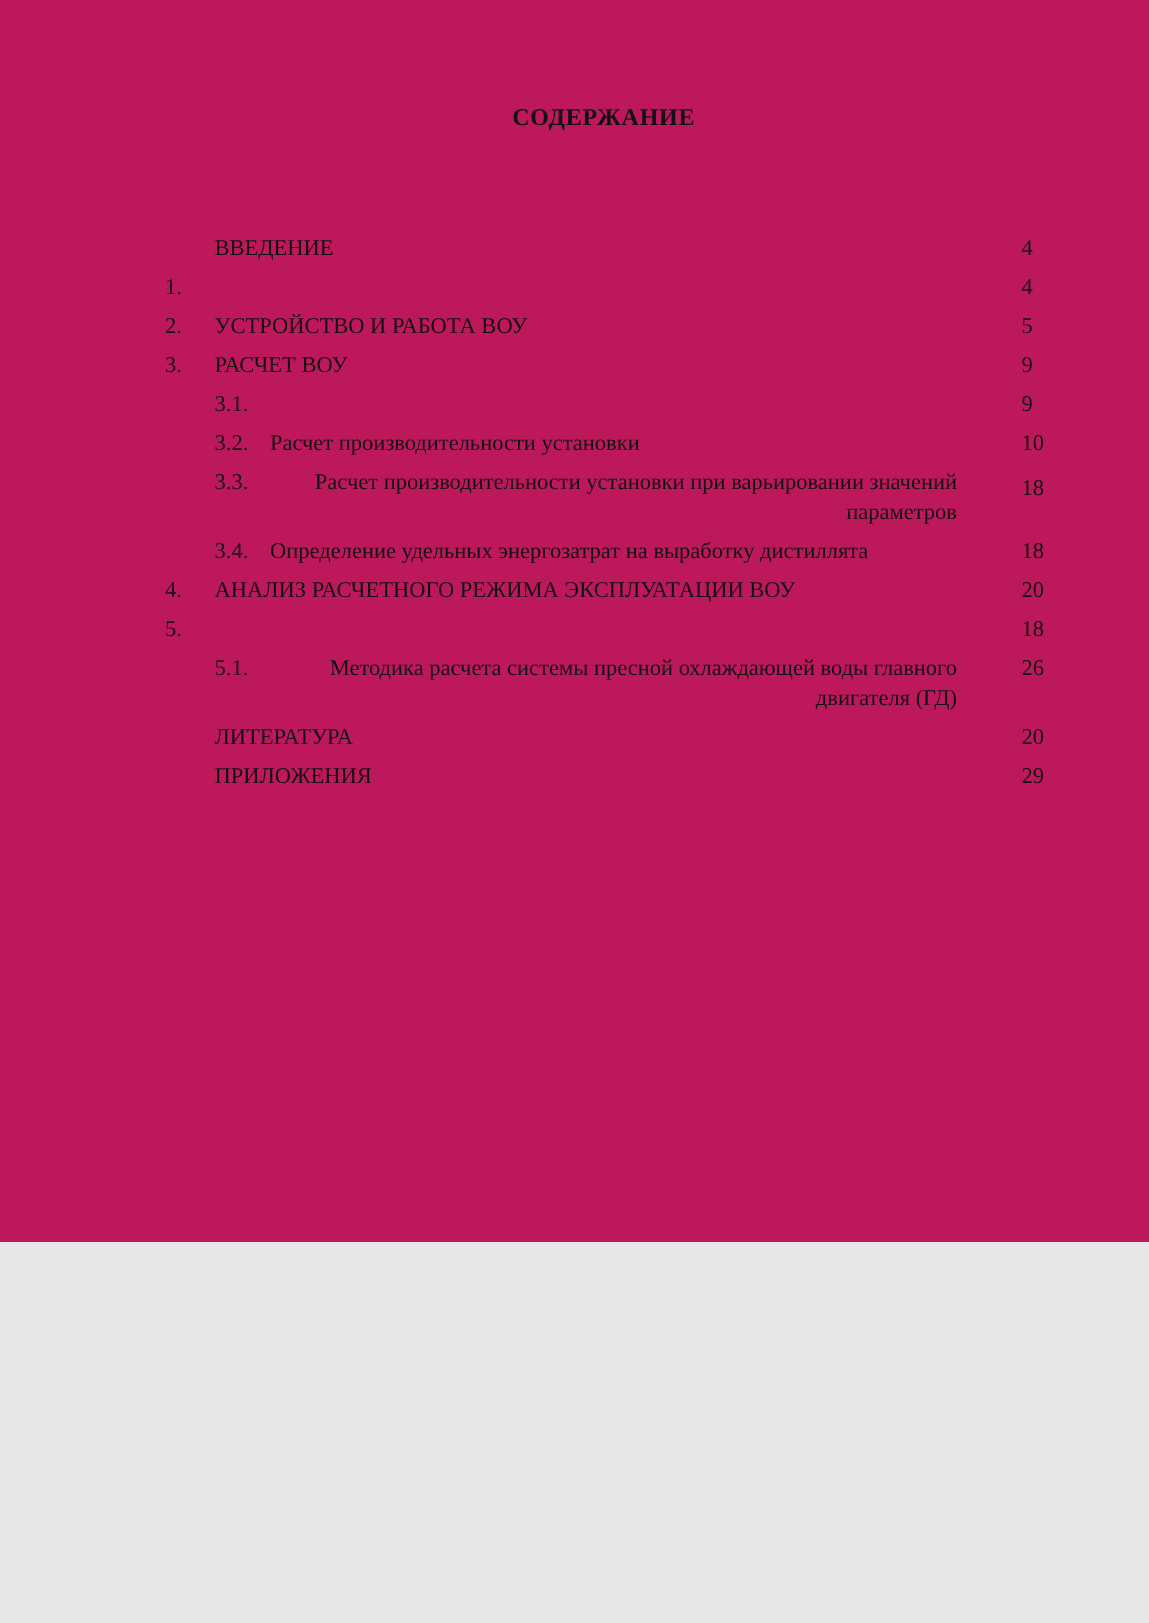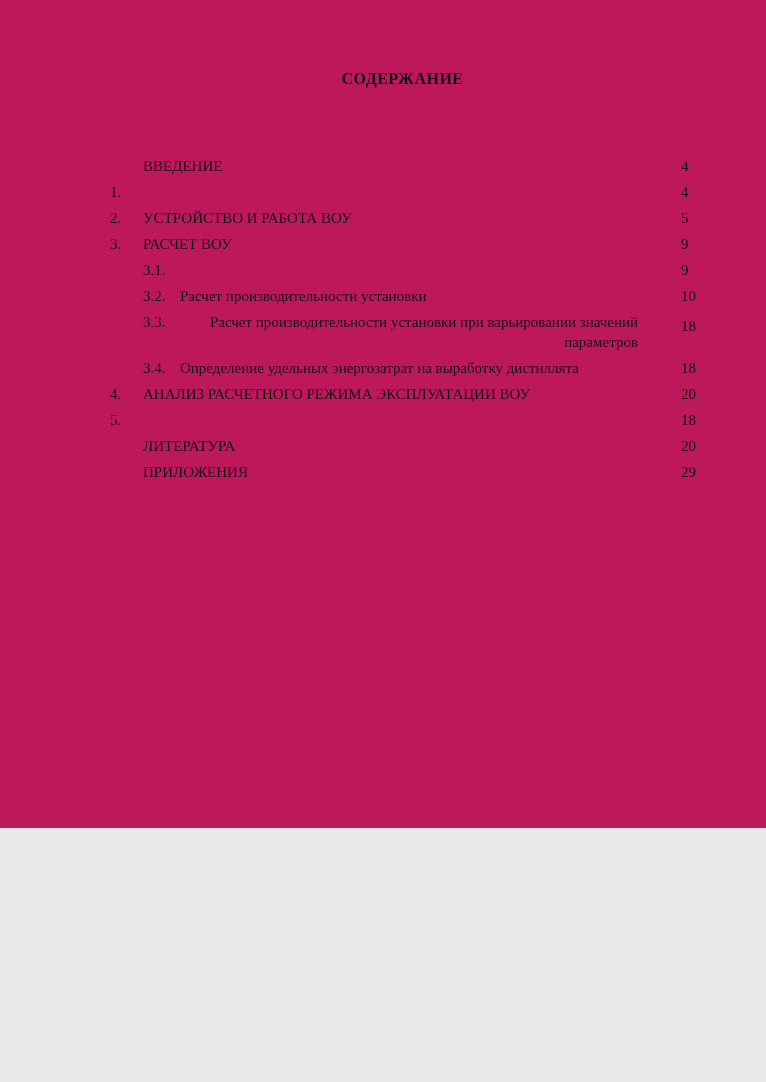--- a/index.html
+++ b/index.html
@@ -162,20 +162,25 @@
       <span class="num">4.</span>
       <span class="title">АНАЛИЗ РАСЧЕТНОГО РЕЖИМА ЭКСПЛУАТАЦИИ ВОУ</span>
       <span class="pagenum">20</span>
     </div>
 
     <div class="toc-row lvl1">
       <span class="num">5.</span>
       <span class="pagenum">18</span>
     </div>
 
+    <div class="toc-row lvl2">
+      <span class="num">5.1.</span>
+      <span class="title">Методика расчета системы пресной охлаждающей воды главного двигателя (ГД)</span>
+      <span class="pagenum">26</span>
+    </div>
 
     <div class="toc-row lvl1">
       <span class="num"></span>
       <span class="title">ЛИТЕРАТУРА</span>
       <span class="pagenum">20</span>
     </div>
 
     <div class="toc-row lvl1">
       <span class="num"></span>
       <span class="title">ПРИЛОЖЕНИЯ</span>

